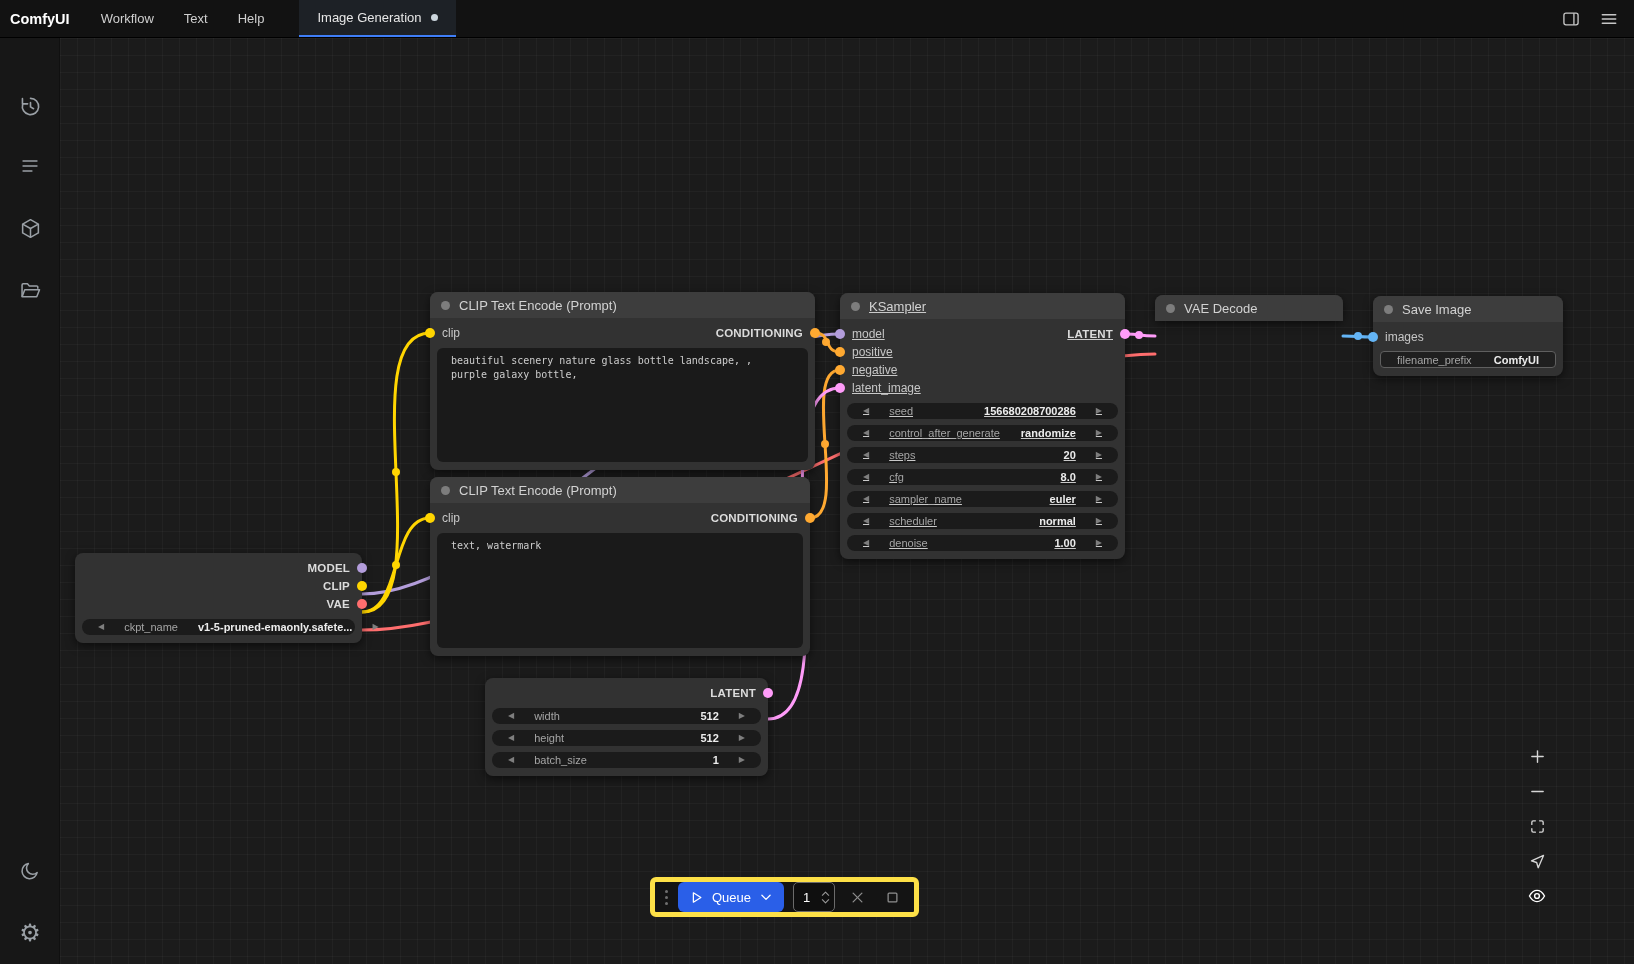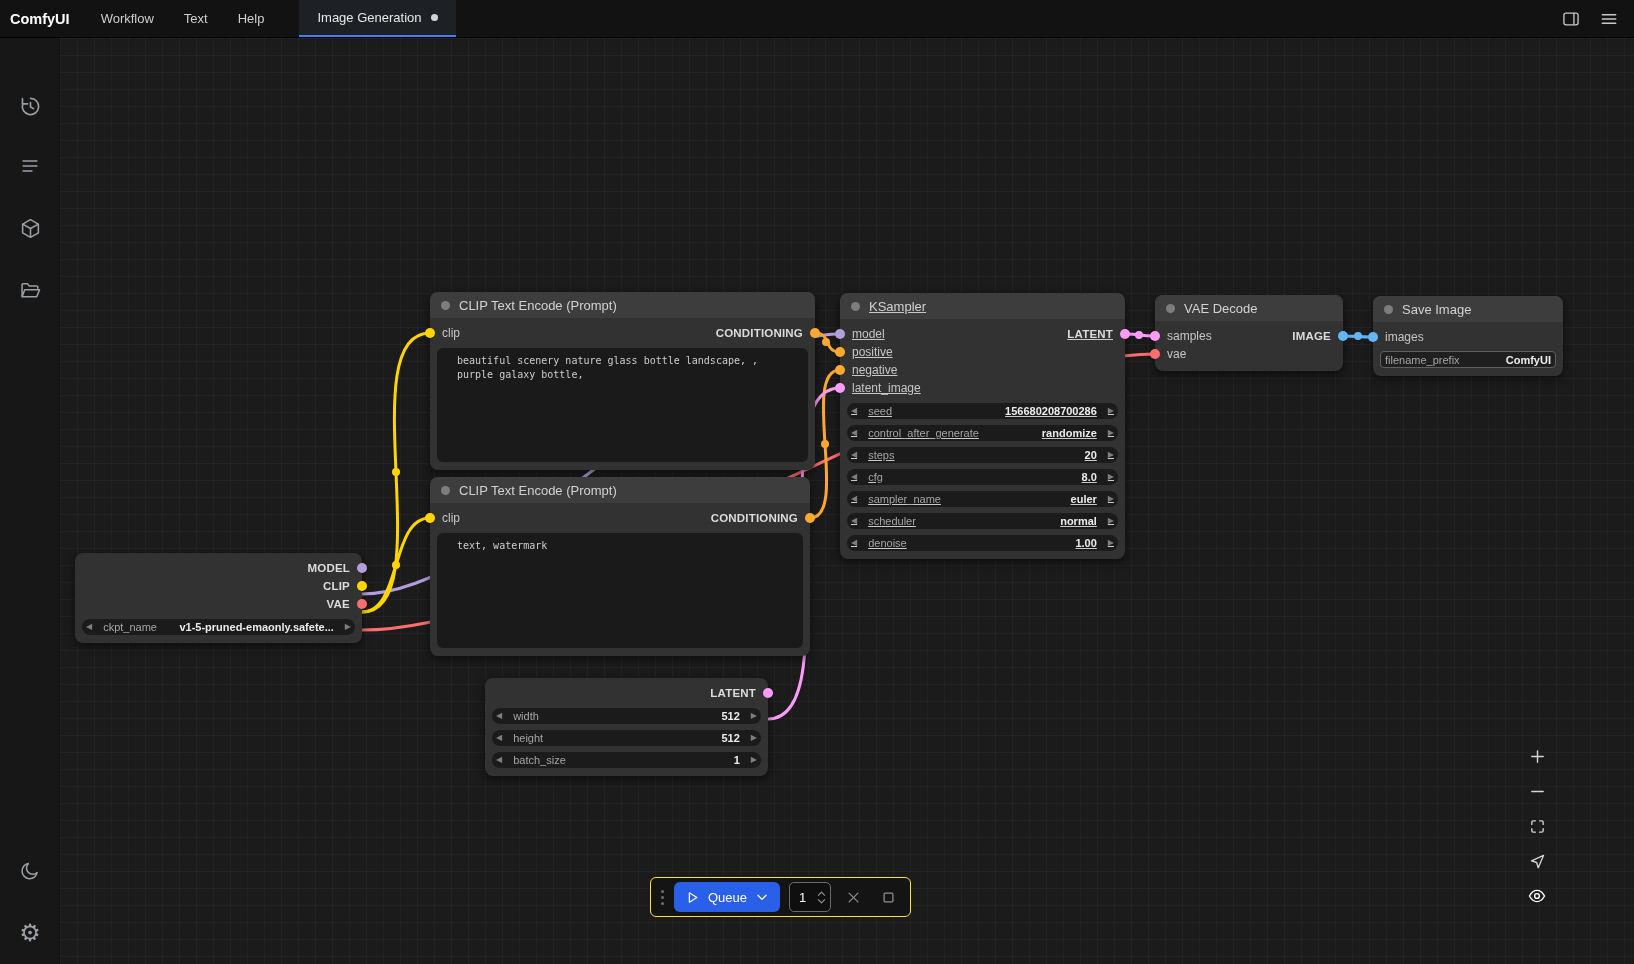--- a/index.html
+++ b/index.html
@@ -45,33 +45,33 @@
   .slot-row { position:relative; height:18px; display:flex; align-items:center; padding:0 12px; }
   .slot-in { display:flex; align-items:center; color:#c6c6c6; font-size:12px; }
   .slot-out { margin-left:auto; font-weight:bold; color:#dcdcdc; font-size:11.5px; letter-spacing:0.2px; }
   .port { position:absolute; width:10px; height:10px; border-radius:50%; top:50%; transform:translateY(-50%); }
   .port.in { left:-5px; } .port.out { right:-5px; }
   .p-model  { background:#B39DDB; } .p-clip  { background:#FFD500; }
   .p-vae    { background:#FF6E6E; } .p-cond  { background:#FFA931; }
   .p-latent { background:#FF9CF9; } .p-image { background:#64B5F6; }
 
   .widget { height:16px; margin:6px 7px 0; background:#1b1b1b; border-radius:8px;
-    display:flex; align-items:center; padding:0 4px; gap:11px; font-size:11px; }
+    display:flex; align-items:center; padding:0 16px; gap:20px; font-size:11px; }
   .widget .arrow { color:#7e7e7e; font-size:8px; line-height:1; }
   .widget .w-name { color:#a5a5a5; white-space:nowrap; }
   .widget .w-value { margin-left:auto; color:#ececec; font-weight:bold; white-space:nowrap; }
   .widget.text-widget { background:#1f1f1f; border:1px solid #5f5f5f; border-radius:4px; height:17px; margin-top:5px; }
 
-  .textbox { margin:6px 7px 0; background:#1a1a1a; border-radius:6px; padding:6px 20px;
+  .textbox { margin:6px 7px 0; background:#1a1a1a; border-radius:6px; padding:6px 14px;
     font-family:"DejaVu Sans Mono", monospace; font-size:10px; color:#cdcdcd; line-height:1.4;
     overflow:hidden; }
 
   
   .queuebar { position:absolute; left:650px; top:877px; height:40px; background:#141414;
-    border:1px solid #fde047; border-radius:6px; display:flex; align-items:center; gap:9px;
+    border:5px solid #fde047; border-radius:6px; display:flex; align-items:center; gap:9px;
     padding:0 9px; z-index:5; }
   .grip { display:flex; flex-direction:column; gap:3px; padding:0 1px; }
   .grip span { width:3px; height:3px; border-radius:50%; background:#6f6f6f; display:block; }
   .queue-btn { height:30px; background:#2a5fe8; border-radius:6px; display:flex; align-items:center;
     gap:8px; padding:0 11px; color:#ffffff; font-size:13px; font-weight:500; }
   .count-box { height:30px; width:42px; background:#0f0f0f; border:1px solid #6b6b6b; border-radius:5px;
     display:flex; align-items:center; padding:0 4px 0 9px; color:#ffffff; font-size:13px; }
   .count-arrows { margin-left:auto; display:flex; flex-direction:column; gap:1px; color:#9a9a9a; }
   .icon-btn { width:26px; height:26px; display:flex; align-items:center; justify-content:center; color:#8f8f8f; }
 
@@ -320,32 +320,20 @@
       <span class="arrow">▶</span>
     </div>
   </div>
 </div>
 
 <div class="node" style="left:1155px; top:295px; width:188px;">
   <div class="node-header">
     <span class="node-dot"></span>
     <span class="node-title">VAE Decode</span>
   </div>
-  <div class="node-body">
-    <div class="slot-row">
-      <span class="port in p-latent"></span>
-      <span class="slot-in">samples</span>
-      <span class="slot-out">IMAGE</span>
-      <span class="port out p-image"></span>
-    </div>
-    <div class="slot-row">
-      <span class="port in p-vae"></span>
-      <span class="slot-in">vae</span>
-    </div>
-  </div>
 </div>
 
 <div class="node" style="left:1373px; top:296px; width:190px;">
   <div class="node-header">
     <span class="node-dot"></span>
     <span class="node-title">Save Image</span>
   </div>
   <div class="node-body">
     <div class="slot-row">
       <span class="port in p-image"></span>

